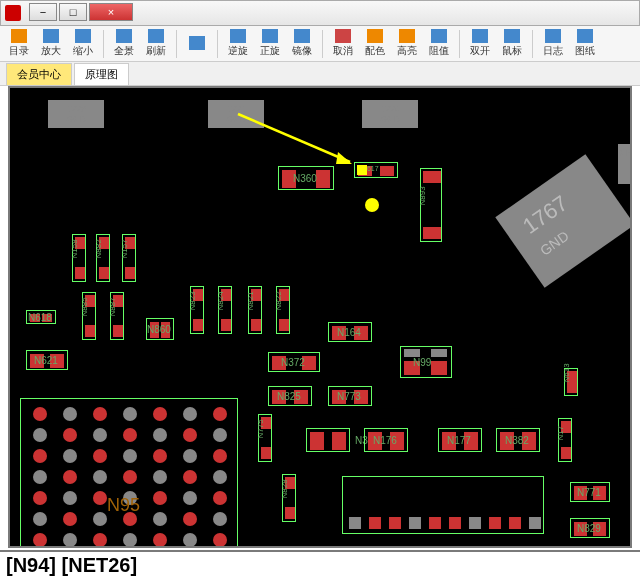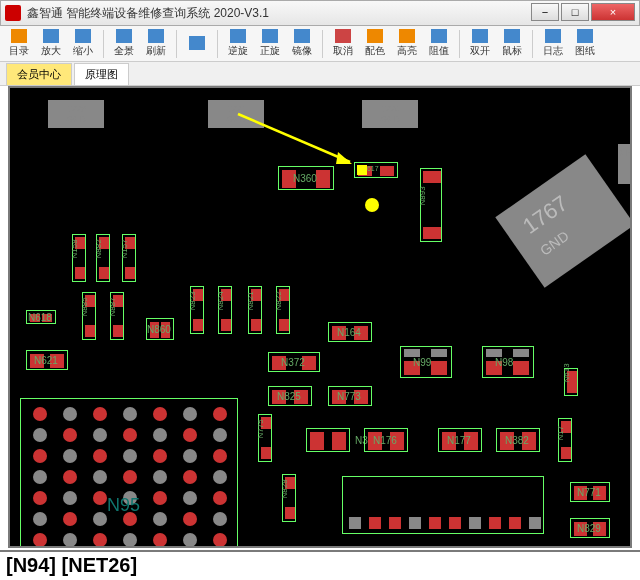--- a/index.html
+++ b/index.html
@@ -32,21 +32,20 @@
 .sel{position:absolute;width:14px;height:14px;background:#ff0;border-radius:50%}
 .selsq{position:absolute;width:10px;height:10px;background:#ff0}
 .statusbar{position:absolute;bottom:0;left:0;right:0;height:30px;background:#fff;border-top:2px solid #7a7a7a;font-size:20px;font-weight:bold;padding:2px 6px}
 .dot{position:absolute;width:14px;height:14px;border-radius:50%}
 </style>
 </head>
 <body>
 
 <div class="titlebar">
   <div class="icon"></div>
-  <div class="title">鑫智通 智能终端设备维修查询系统 2020-V3.1</div>
   <div class="winbtns">
     <div class="winbtn">−</div>
     <div class="winbtn">□</div>
     <div class="winbtn close">×</div>
   </div>
 </div>
 
 <div class="toolbar" id="toolbar">
     <div class="tbtn">
       <div class="ti orange"></div>
@@ -229,27 +228,20 @@
       <div class="pad" style="left: 3px; top: 3px; width: 14px; height: 14px;"></div>
       <div class="pad" style="right: 3px; top: 3px; width: 14px; height: 14px;"></div>
       <div class="lbl" style="left: 12px; top: 4px;">N372</div>
     </div>
     <div class="comp" style="left: 390px; top: 258px; width: 52px; height: 32px;">
       <div class="pad" style="position: absolute; left: 3px; top: 14px; width: 16px; height: 14px;"></div>
       <div class="pad" style="position: absolute; left: 30px; top: 14px; width: 16px; height: 14px;"></div>
       <div class="padg" style="position: absolute; left: 3px; top: 2px; width: 16px; height: 8px;"></div>
       <div class="padg" style="position: absolute; left: 30px; top: 2px; width: 16px; height: 8px;"></div>
       <div class="lbl" style="left: 12px; top: 10px;">N99</div>
-    </div>
-    <div class="comp" style="left: 472px; top: 258px; width: 52px; height: 32px;">
-      <div class="pad" style="position: absolute; left: 3px; top: 14px; width: 16px; height: 14px;"></div>
-      <div class="pad" style="position: absolute; left: 30px; top: 14px; width: 16px; height: 14px;"></div>
-      <div class="padg" style="position: absolute; left: 3px; top: 2px; width: 16px; height: 8px;"></div>
-      <div class="padg" style="position: absolute; left: 30px; top: 2px; width: 16px; height: 8px;"></div>
-      <div class="lbl" style="left: 12px; top: 10px;">N98</div>
     </div>
     <div class="comp" style="left: 554px; top: 280px; width: 14px; height: 28px;">
       <div class="pad" style="left: 2px; top: 2px; width: 10px; height: 12px;"></div>
       <div class="pad" style="left: 2px; bottom: 2px; width: 10px; height: 12px;"></div>
       <div class="lbl" style="left: 1px; top: 9px; transform: rotate(-90deg); transform-origin: left center; font-size: 8px;">N613</div>
     </div>
     <div class="comp" style="left: 258px; top: 298px; width: 44px; height: 20px;">
       <div class="pad" style="left: 3px; top: 3px; width: 14px; height: 14px;"></div>
       <div class="pad" style="right: 3px; top: 3px; width: 14px; height: 14px;"></div>
       <div class="lbl" style="left: 8px; top: 4px;">N825</div>
@@ -359,21 +351,21 @@
       <div class="dot" style="left: 132px; top: 113px; background: rgb(136, 136, 136);"></div>
       <div class="dot" style="left: 162px; top: 113px; background: rgb(204, 51, 51);"></div>
       <div class="dot" style="left: 192px; top: 113px; background: rgb(136, 136, 136);"></div>
       <div class="dot" style="left: 12px; top: 134px; background: rgb(204, 51, 51);"></div>
       <div class="dot" style="left: 42px; top: 134px; background: rgb(136, 136, 136);"></div>
       <div class="dot" style="left: 72px; top: 134px; background: rgb(204, 51, 51);"></div>
       <div class="dot" style="left: 102px; top: 134px; background: rgb(136, 136, 136);"></div>
       <div class="dot" style="left: 132px; top: 134px; background: rgb(204, 51, 51);"></div>
       <div class="dot" style="left: 162px; top: 134px; background: rgb(136, 136, 136);"></div>
       <div class="dot" style="left: 192px; top: 134px; background: rgb(204, 51, 51);"></div>
-      <div class="lbl" style="left: 86px; top: 96px; font-size: 18px; color: #0f766e;">N95</div>
+      <div class="lbl" style="left: 86px; top: 96px; font-size: 18px; color: #a16207;">N95</div>
     </div>
     <div class="sel" style="left: 355px; top: 110px;"></div>
     <div class="selsq" style="left: 347px; top: 77px;"></div>
     <svg width="624" height="462" style="position: absolute; left: 0px; top: 0px; pointer-events: none;">
       <line x1="228" y1="26" x2="340" y2="74" stroke="#ff0" stroke-width="2.5"></line>
       <polygon points="342,76 328,64 326,76" fill="#ff0"></polygon>
     </svg>
   </div>
 
 <div class="statusbar">[N94] [NET26]</div>

